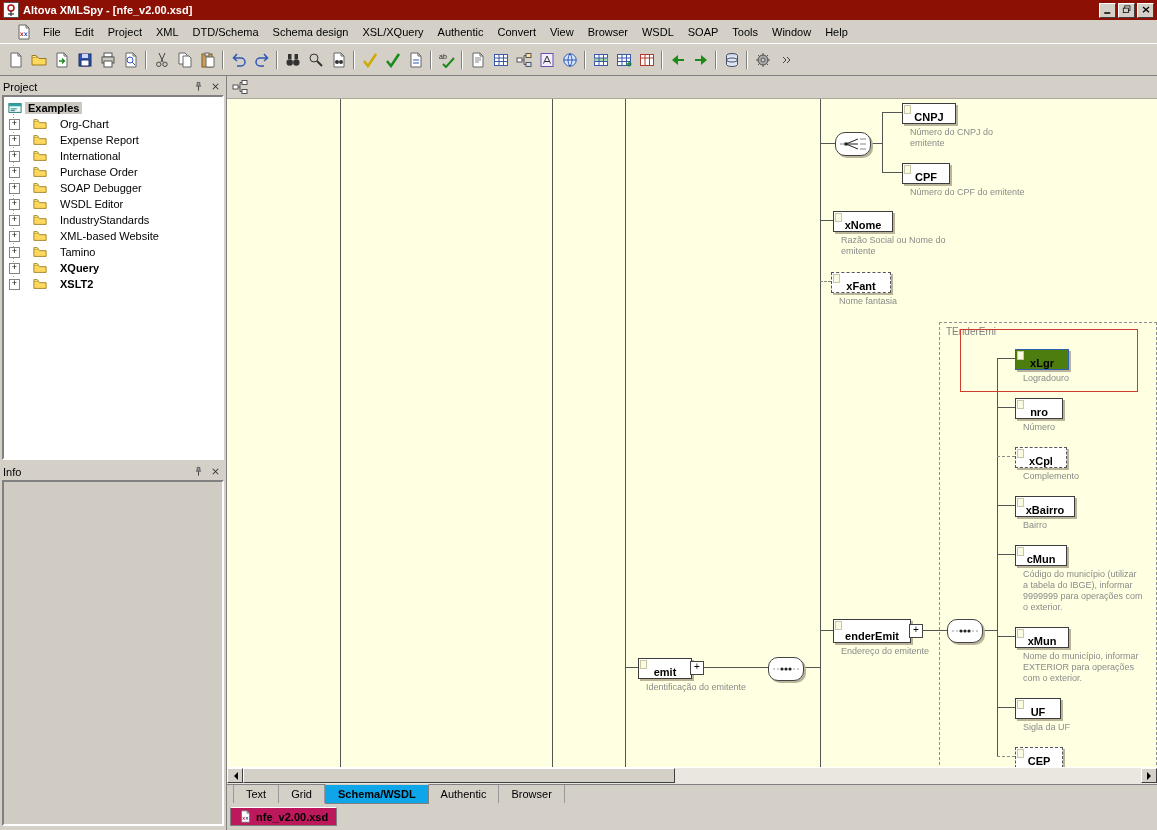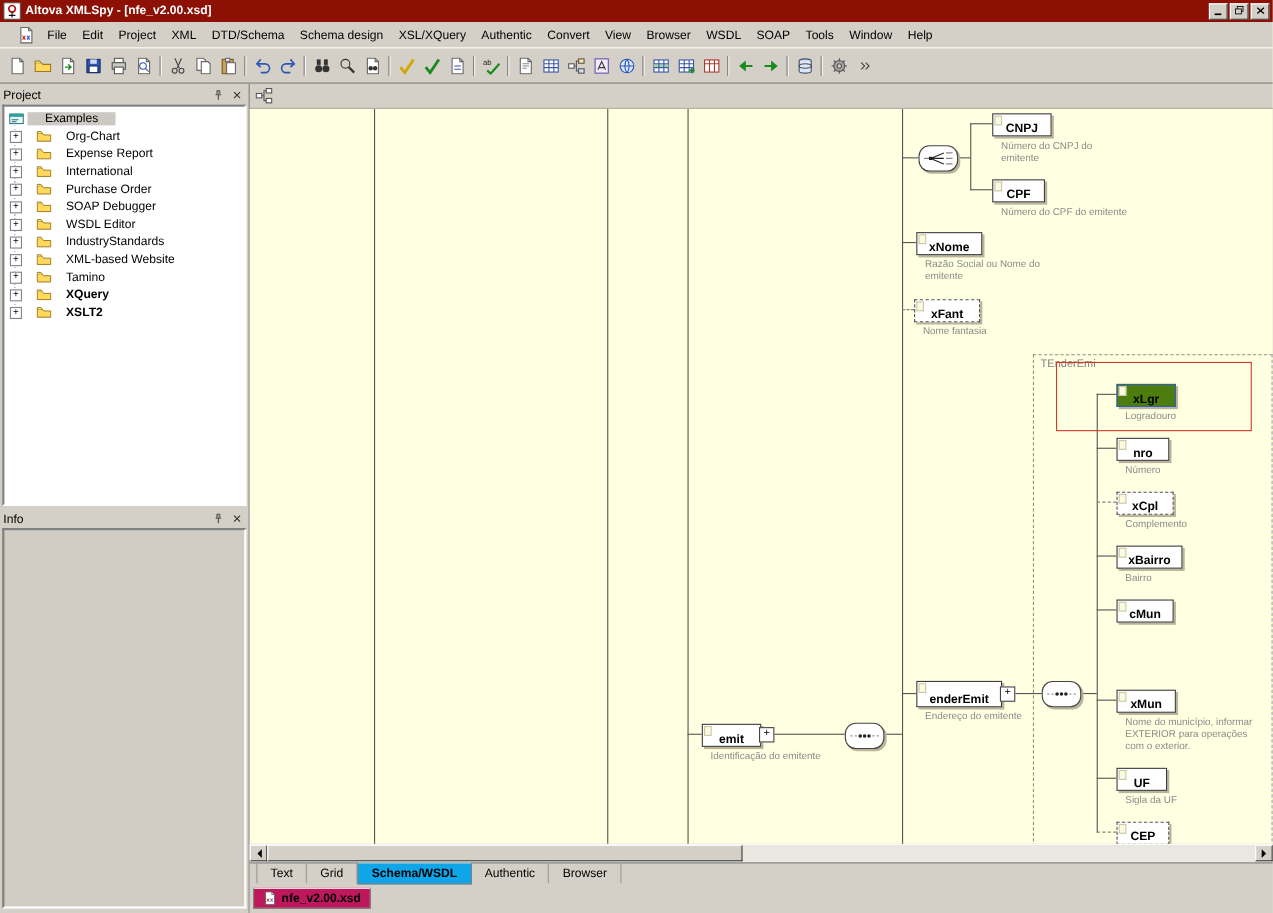--- a/index.html
+++ b/index.html
@@ -30,21 +30,21 @@
   .panel-header{height:17px;display:flex;align-items:center;font-size:11px;padding:0 1px;gap:2px;flex:0 0 auto}
   .panel-title{flex:1}
   .panel-btn{width:15px;height:13px;display:flex;align-items:center;justify-content:center;background:transparent;border:none;padding:0}
   .panel-btn svg{width:11px;height:11px;display:block}
   .panel-body{flex:1;border:2px solid;border-color:#808080 #fff #fff #808080;background:#fff;overflow:hidden}
   .panel.info .panel-body{background:#d0ccc4}
   .tree{padding:3px 2px;font-size:11px;position:relative}
   .tree-root-row{display:flex;align-items:center;height:15px;gap:3px;padding-left:2px}
   .ticon{display:flex}
   .ticon svg{width:14px;height:14px;display:block}
-  .root-label{font-weight:normal;background:#ccc9c2;padding:0 16px}
+  .root-label{font-weight:bold;background:#ccc9c2;padding:0 3px}
   .tree-children{position:relative;margin-left:1px;margin-top:1px}
   .tree-children::before{content:'';position:absolute;left:6px;top:-2px;bottom:8px;width:1px;
     background-image:repeating-linear-gradient(to bottom,#999 0 1px,transparent 1px 3px)}
   .tree-row{display:flex;align-items:center;height:16px;gap:13px;position:relative}
   .texp{width:9px;height:9px;flex:0 0 auto;margin-left:2px;background:#fff;border:1px solid #848484;position:relative;z-index:1}
   .texp::before{content:'+';position:absolute;left:0;top:0;width:100%;height:100%;font-size:9px;line-height:7px;text-align:center}
   .tlabel{white-space:nowrap}
   .tlabel.b{font-weight:bold}
   
   .main{flex:1;display:flex;flex-direction:column;min-width:0;border-left:1px solid #808080}
@@ -646,20 +646,21 @@
         <div class="anno" style="left:796px;top:372px;width:110px">Complemento</div>
 
         <div class="ebox" style="left:788px;top:397px;width:58px">
             <span>xBairro</span>
           </div>
         <div class="anno" style="left:796px;top:421px;width:110px">Bairro</div>
 
         <div class="ebox" style="left:788px;top:446px;width:50px">
             <span>cMun</span>
           </div>
+        <div class="anno" style="left:796px;top:470px;width:120px">Código do município (utilizar a tabela do IBGE), informar 9999999 para operações com o exterior.</div>
 
         <div class="ebox" style="left:788px;top:528px;width:52px">
             <span>xMun</span>
           </div>
         <div class="anno" style="left:796px;top:552px;width:120px">Nome do município, informar EXTERIOR para operações com o exterior.</div>
 
         <div class="ebox" style="left:788px;top:599px;width:44px">
             <span>UF</span>
           </div>
         <div class="anno" style="left:796px;top:623px;width:110px">Sigla da UF</div>

